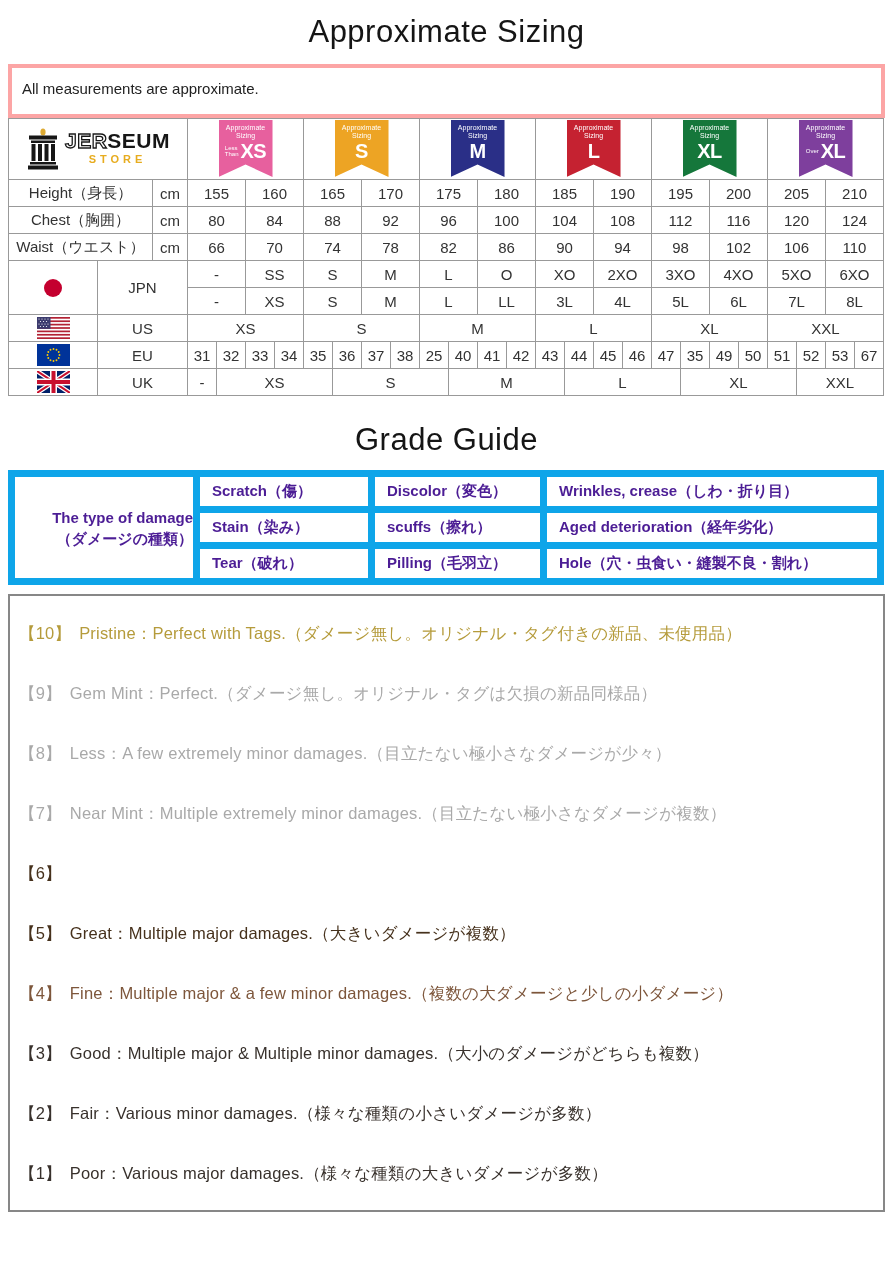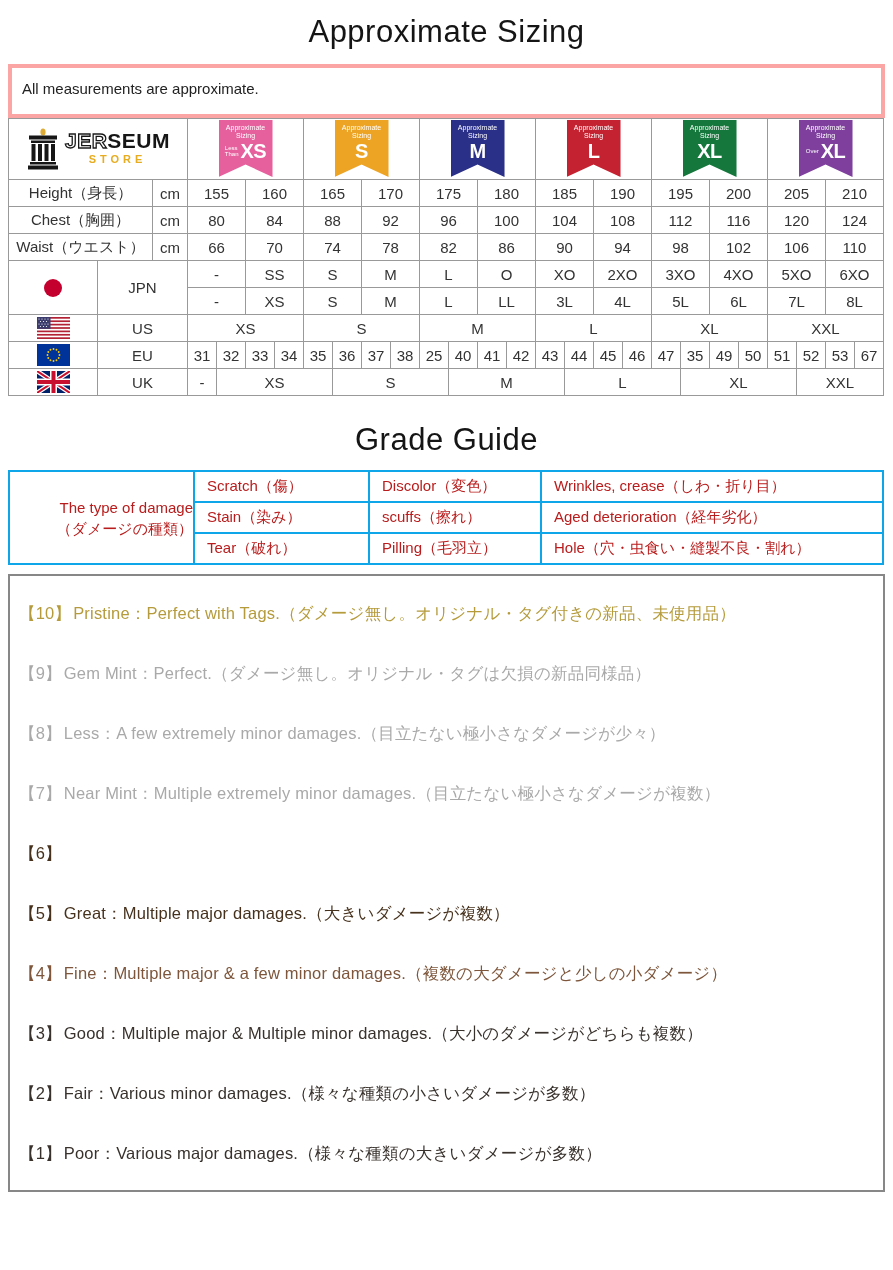--- a/index.html
+++ b/index.html
@@ -32,27 +32,27 @@
   .rl{font-size:7px;line-height:8px;font-weight:500;}
   .rmain{display:flex;justify-content:center;align-items:center;gap:2px;margin-top:0px;}
   .rprefix{display:flex;flex-direction:column;text-align:left;}
   .rprefix span{font-size:6px;line-height:6.5px;}
   .rsize{font-size:20px;font-weight:700;line-height:22px;letter-spacing:-0.5px;}
 
   .flag-cell svg{vertical-align:middle;}
   .lbl,.unit{color:#333;}
 
   .gradetable{width:876px;margin-top:0;}
-  .gradetable td,.gradetable th{border:2px solid #0ea5e9;font-size:15px;font-weight:normal;height:29px;
-    text-align:left;padding:0 0 0 12px;color:#b91c1c;}
+  .gradetable td,.gradetable th{border:7px solid #0ea5e9;font-size:15px;font-weight:bold;height:29px;
+    text-align:left;padding:0 0 0 12px;color:#4c1d95;}
   .gradetable th.dmg-hdr{text-align:right;padding:0;line-height:21px;}
 
   .grades-box{border:2px solid #878787;margin-top:9px;padding:8px 0 6px;}
   .grade-line{height:60px;display:flex;align-items:center;padding-left:9px;font-size:16.5px;letter-spacing:0.2px;}
-  .g-num{margin-right:2px;}
+  .g-num{margin-right:8px;}
 </style>
 </head>
 <body>
 
 <div class="page">
   <h1 class="t1">Approximate Sizing</h1>
 
   <div class="intro-box">
     <p>All measurements are approximate.</p>
   </div>

